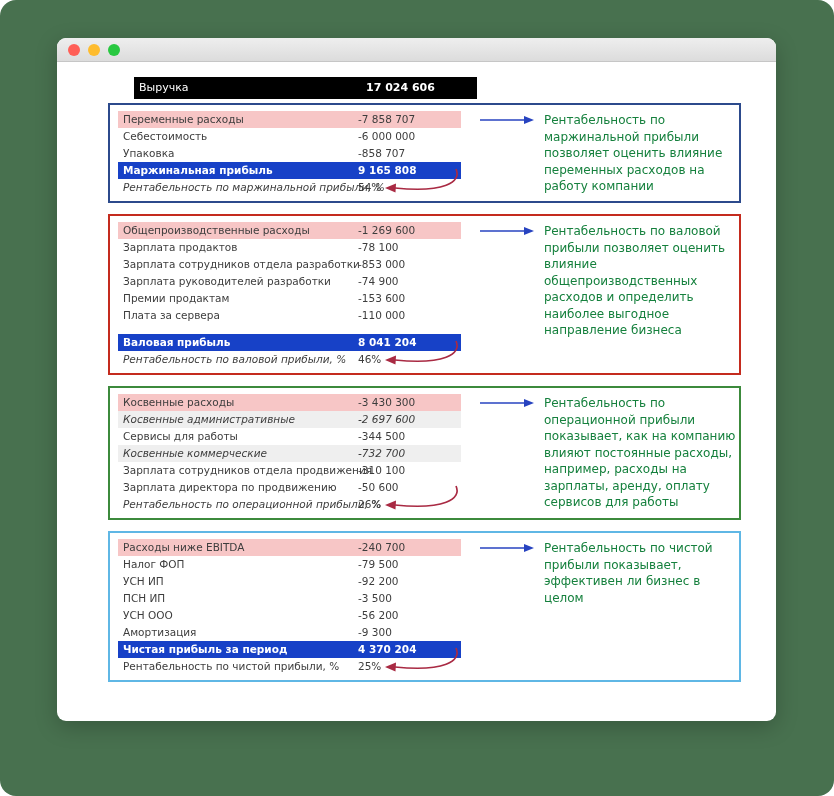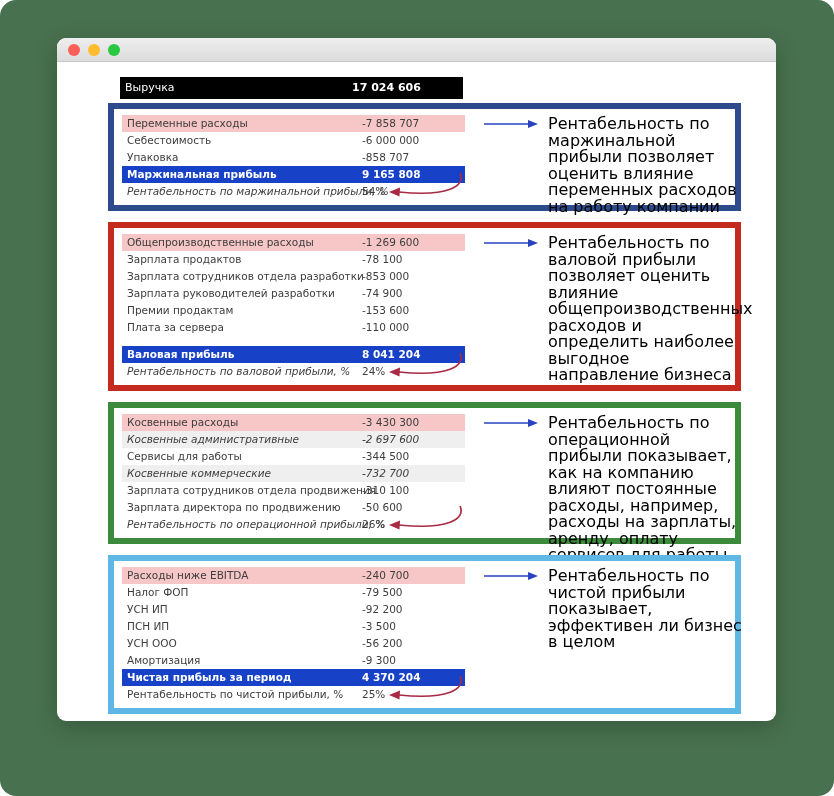--- a/index.html
+++ b/index.html
@@ -20,35 +20,35 @@
   .rows { width:343px; }
   .row { position:relative; height:17px; line-height:17px; font-size:10.5px;
     color:#3d3d3d; padding-left:5px; white-space:nowrap; }
   .row .val { position:absolute; left:240px; top:0; }
   .row.pinkh { background:#f7c6c6; }
   .row.sub { background:#efefef; font-style:italic; }
   .row.total { background:#1741c7; color:#ffffff; font-weight:bold; }
   .row.pct.ital .lbl { font-style:italic; }
   .row.blank { height:10px; }
 
-  .rev-bar { margin-left:12px; margin-bottom:4px; width:343px; height:22px; line-height:22px;
+  .rev-bar { margin-left:26px; margin-bottom:4px; width:343px; height:22px; line-height:22px;
     background:#000000; color:#ffffff; font-size:11px; position:relative; padding-left:5px;
     box-sizing:border-box; }
   .rev-bar .val { position:absolute; left:232px; top:0; font-weight:bold; }
 
-  .section { position:relative; width:609px; border:6px solid #6d28d9; padding:6px 4px 5px 8px;
+  .section { position:relative; width:609px; border:2px solid #6d28d9; padding:6px 12px 5px 8px;
     margin-bottom:11px; background:#ffffff; }
   .section.s1 { border-color:#2c4a8c; }
   .section.s2 { border-color:#c42b1e; }
   .section.s3 { border-color:#3c8a3c; }
   .section.s4 { border-color:#5fb7e5; }
 
   .note { position:absolute; left:370px; top:7px; display:flex; align-items:flex-start; }
   .blue-arrow { flex:none; margin-top:3px; }
-  .note-text { margin-left:10px; width:194px; font-size:16px; line-height:16.5px; color:#000000; }
+  .note-text { margin-left:10px; width:194px; font-size:12px; line-height:16.5px; color:#15803d; }
 
   .red-arrow { position:absolute; left:272px; bottom:6px; width:78px; height:27px; }
 </style>
 </head>
 <body>
 
 <div class="bg">
   <div class="window">
 
     <div class="titlebar">
@@ -126,21 +126,21 @@
             <span class="lbl">Плата за сервера</span>
             <span class="val">-110 000</span>
           </div>
           <div class="row blank"></div>
           <div class="row total">
             <span class="lbl">Валовая прибыль</span>
             <span class="val">8 041 204</span>
           </div>
           <div class="row pct ital">
             <span class="lbl">Рентабельность по валовой прибыли, %</span>
-            <span class="val">24%</span>
+            <span class="val">46%</span>
           </div>
         </div>
         <svg class="red-arrow" viewBox="0 0 78 27">
           <path d="M74,1 C80,14 62,25 13,20" fill="none" stroke="#a92a43" stroke-width="1.7"></path>
           <polygon points="3,20 14,15.5 13.5,24.5" fill="#a92a43"></polygon>
         </svg>
         <div class="note">
           <svg class="blue-arrow" width="54" height="10" viewBox="0 0 54 10">
             <line x1="0" y1="5" x2="45" y2="5" stroke="#2743c0" stroke-width="1.5"></line>
             <polygon points="54,5 44,1 44,9" fill="#2743c0"></polygon>

